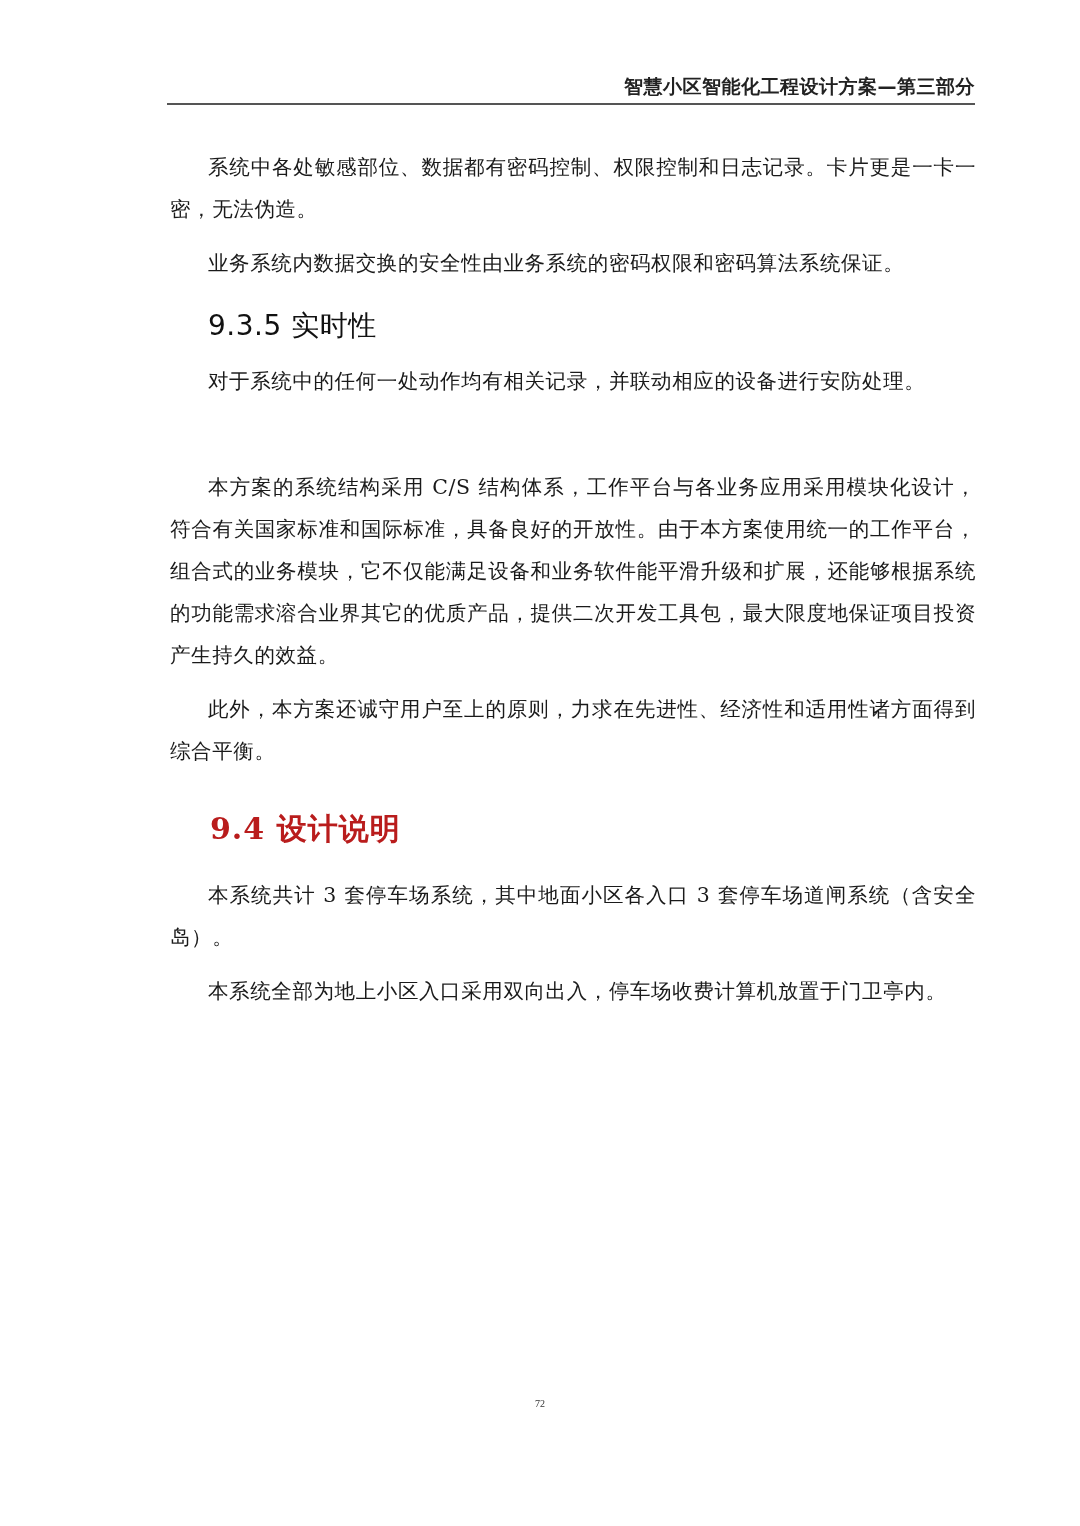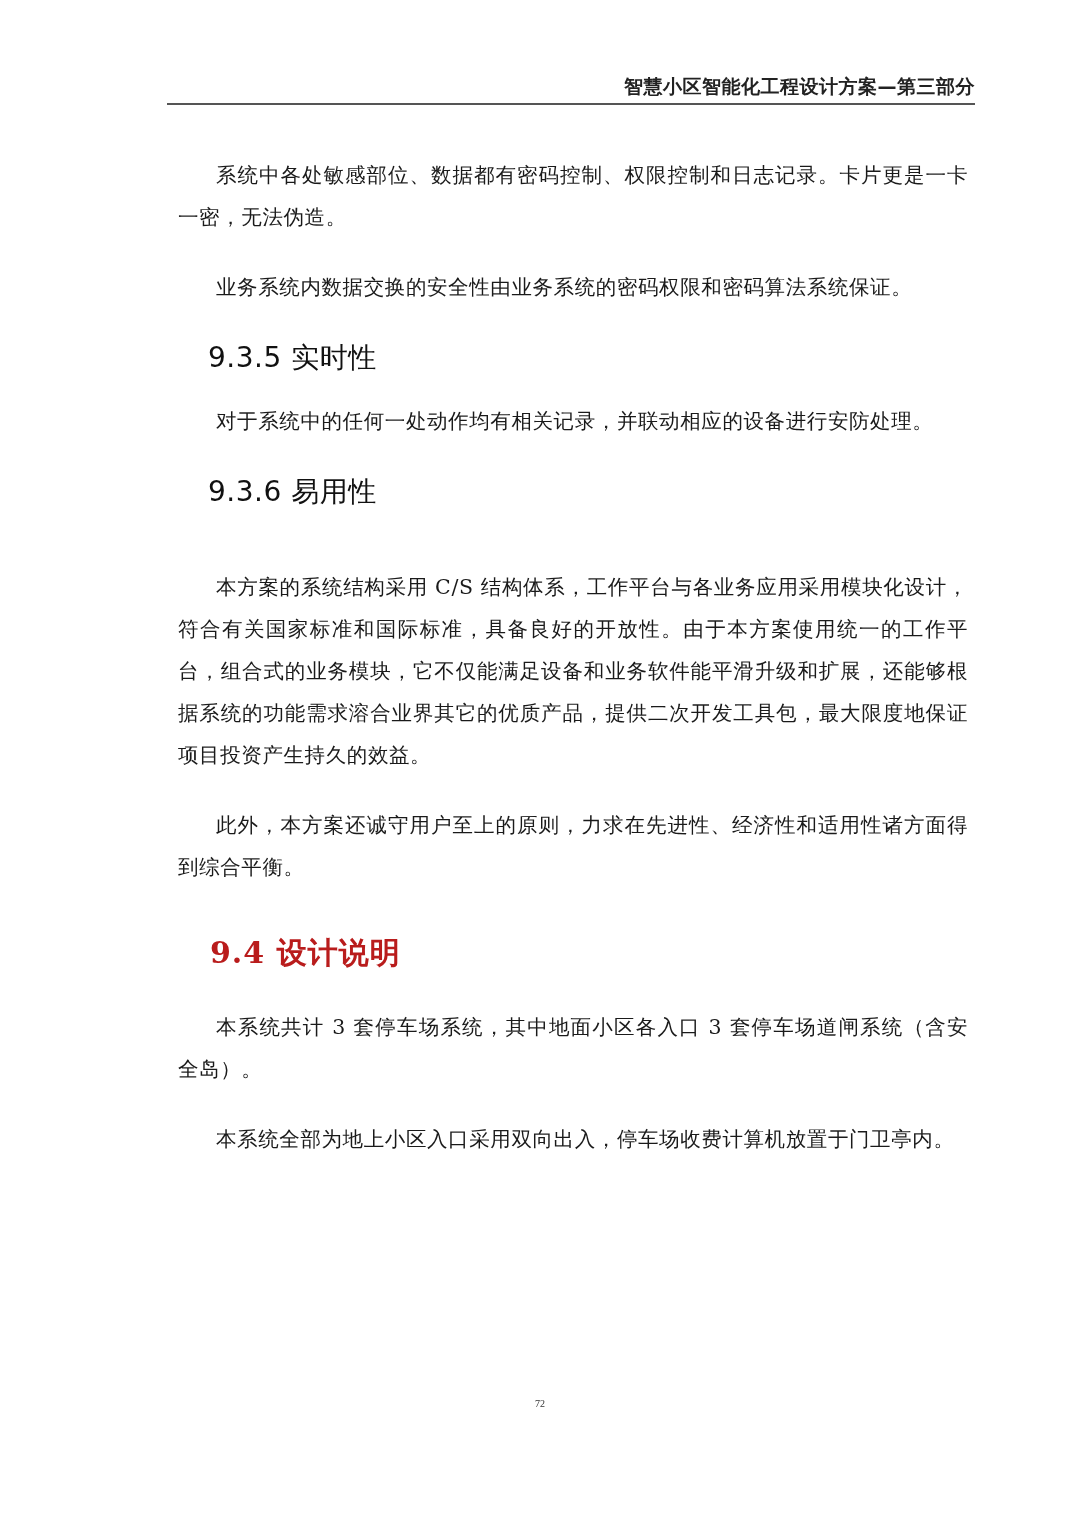--- a/index.html
+++ b/index.html
@@ -5,21 +5,21 @@
   html, body { margin: 0; padding: 0; background: #ffffff; }
   body { width: 1080px; height: 1526px; position: relative; overflow: hidden;
          font-family: "DejaVu Serif", "Liberation Serif", serif; color: #1a1a1a; }
   .page { position: absolute; left: 0; top: 0; width: 1080px; height: 1526px; }
   .header { position: absolute; left: 167px; top: 74px; width: 808px; text-align: right;
             font-family: "DejaVu Sans", "Liberation Sans", sans-serif; font-size: 19px;
             font-weight: bold; color: #222; letter-spacing: 0.5px; }
   .header-rule { position: absolute; left: 167px; top: 103px; width: 808px; height: 0;
                  border-top: 2px solid #555; }
   .content { position: absolute; left: 170px; top: 146px; width: 806px; }
-  p.para { margin: 8px; font-size: 20.5px; line-height: 42px; text-indent: 38px;
+  p.para { margin: 0; font-size: 20.5px; line-height: 42px; text-indent: 38px;
            text-align: justify; letter-spacing: 0.6px; }
   .gap-s { height: 12px; }
   .gap-m { height: 20px; }
   h3.sec { margin: 0; padding-left: 38px; font-family: "DejaVu Sans", "Liberation Sans", sans-serif;
            font-size: 28px; font-weight: normal; line-height: 44px; color: #111; letter-spacing: 0.5px; }
   h2.chap { margin: 0; padding-left: 40px; font-family: "DejaVu Serif", "Liberation Serif", serif;
             font-size: 30px; font-weight: bold; line-height: 50px; color: #b91c1c; letter-spacing: 1px; }
   .pageno { position: absolute; left: 0; width: 1080px; top: 1398px; text-align: center;
             font-family: "Liberation Serif", serif; font-size: 10px; color: #333; }
 </style>
@@ -36,21 +36,20 @@
     <p class="para">系统中各处敏感部位、数据都有密码控制、权限控制和日志记录。卡片更是一卡一密，无法伪造。</p>
     <div class="gap-s"></div>
     <p class="para">业务系统内数据交换的安全性由业务系统的密码权限和密码算法系统保证。</p>
     <div class="gap-m"></div>
 
     <h3 class="sec">9.3.5 实时性</h3>
     <div class="gap-s"></div>
     <p class="para">对于系统中的任何一处动作均有相关记录，并联动相应的设备进行安防处理。</p>
     <div class="gap-m"></div>
 
-    <h3 class="sec">9.3.6 易用性</h3>
     <div class="gap-s"></div>
     <div class="gap-m"></div>
 
     <div class="gap-s"></div>
     <p class="para">本方案的系统结构采用 C/S 结构体系，工作平台与各业务应用采用模块化设计，符合有关国家标准和国际标准，具备良好的开放性。由于本方案使用统一的工作平台，组合式的业务模块，它不仅能满足设备和业务软件能平滑升级和扩展，还能够根据系统的功能需求溶合业界其它的优质产品，提供二次开发工具包，最大限度地保证项目投资产生持久的效益。</p>
     <div class="gap-s"></div>
     <p class="para">此外，本方案还诚守用户至上的原则，力求在先进性、经济性和适用性诸方面得到综合平衡。</p>
     <div class="gap-m"></div>
     <div class="gap-s"></div>
 

